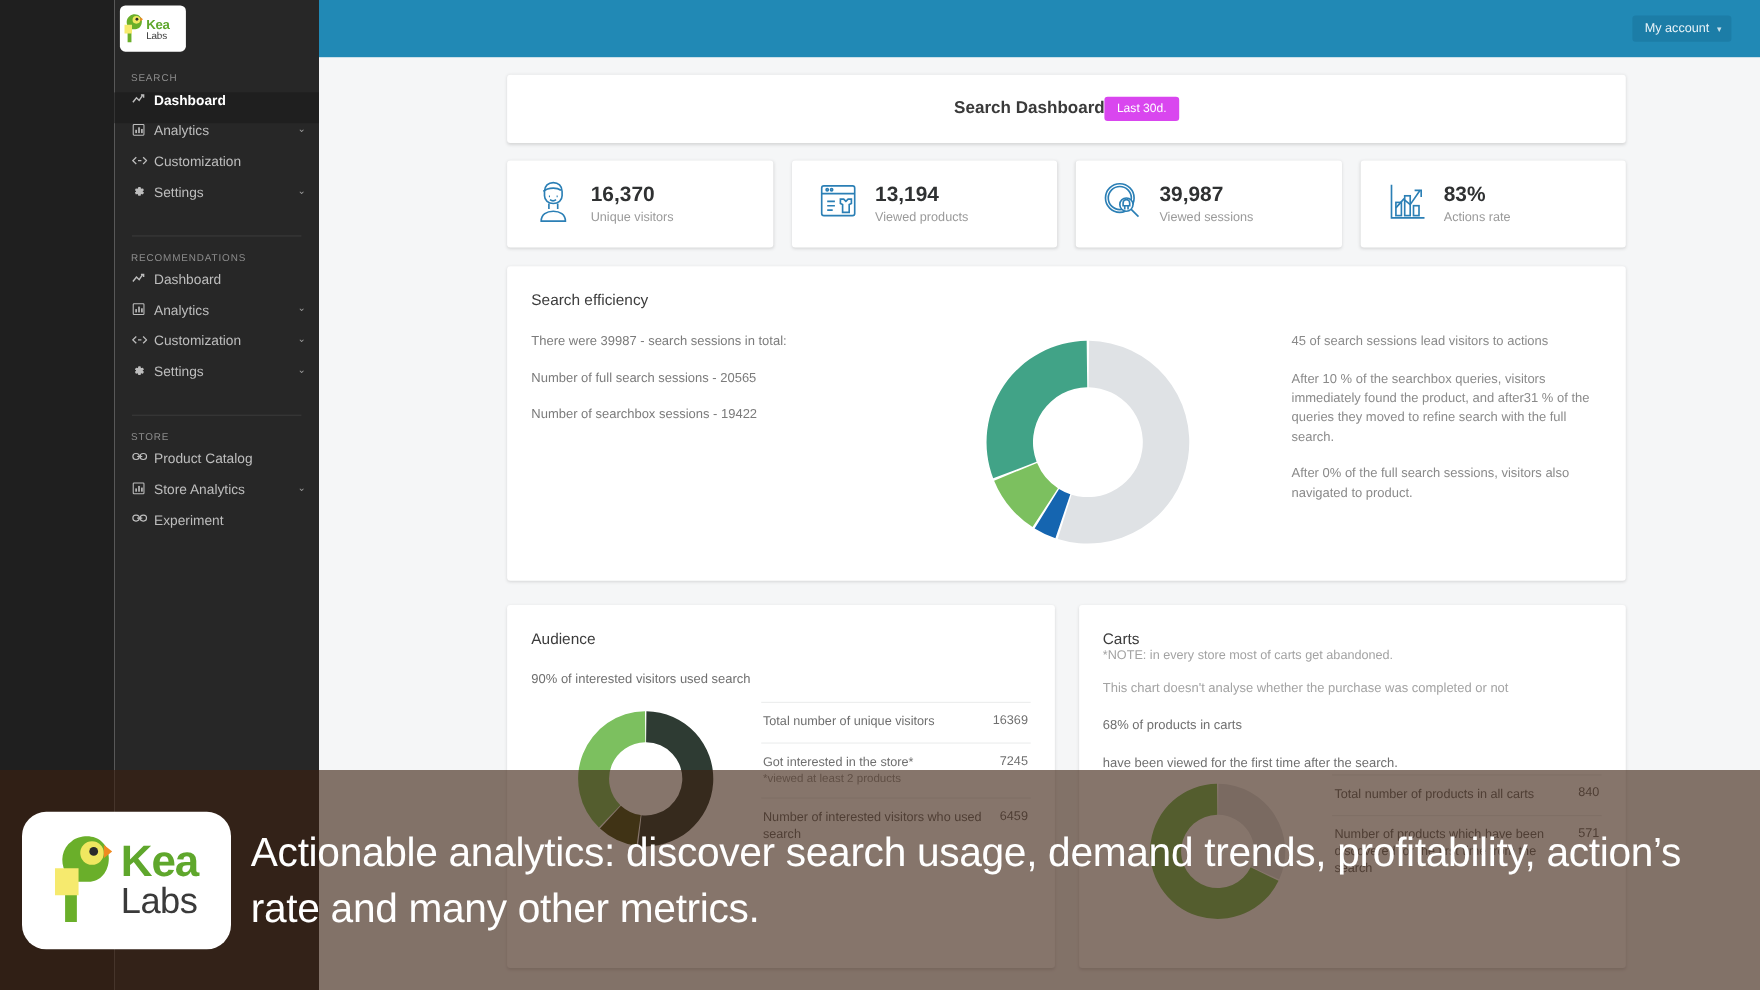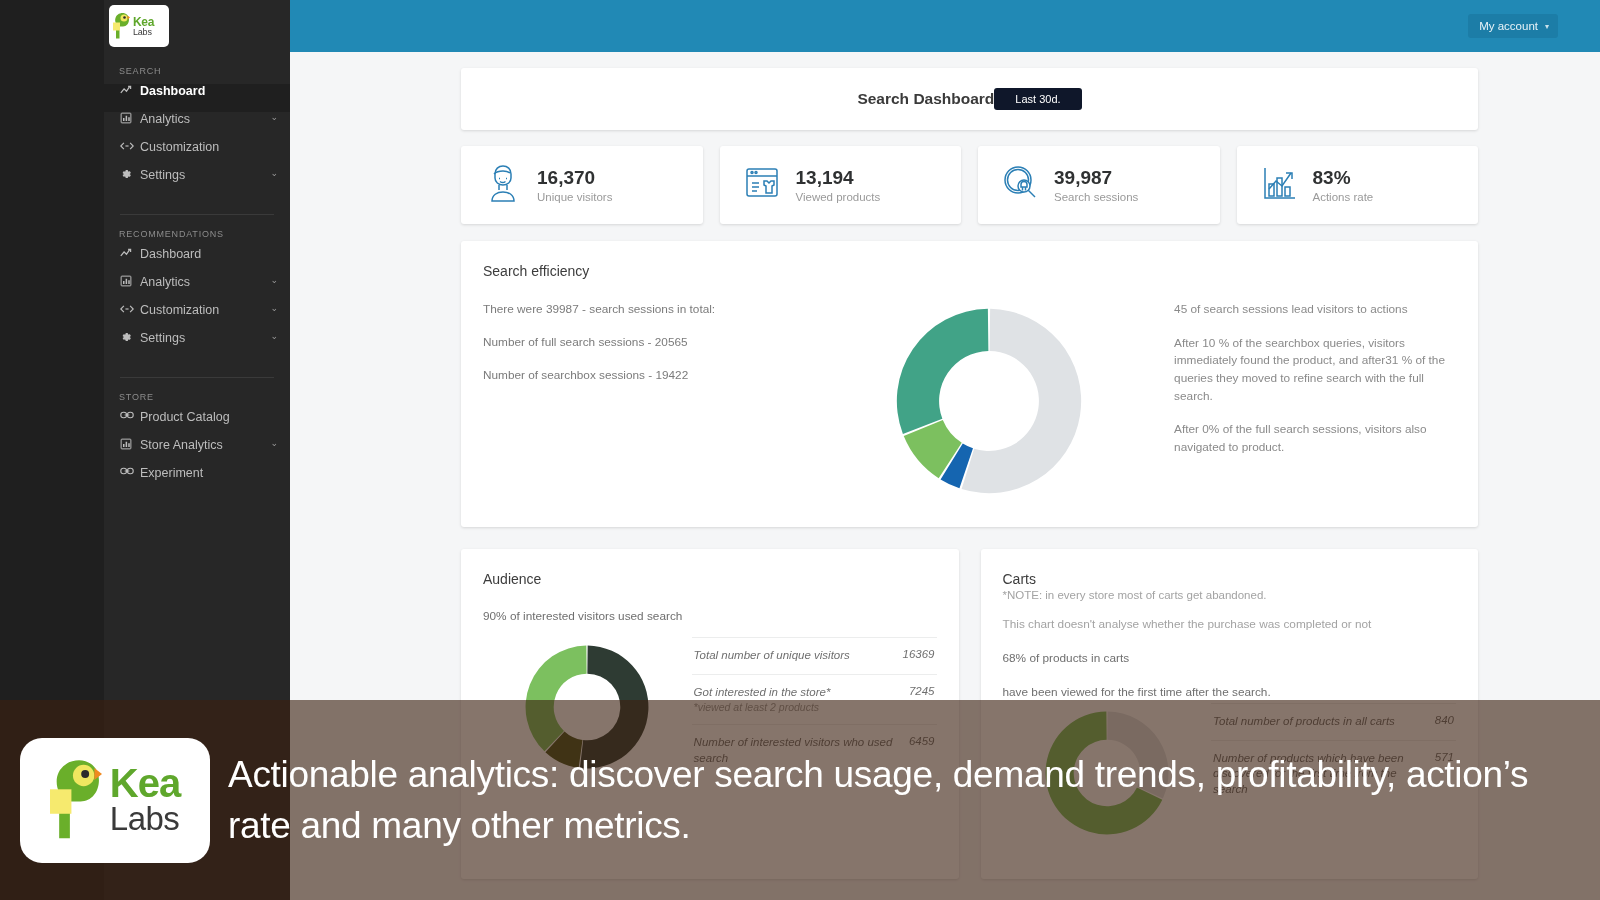--- a/index.html
+++ b/index.html
@@ -39,37 +39,37 @@
     justify-content:flex-start; color:#bdbdbd; }
   .nav-ico svg { display:block; }
   .nav-label { flex:1; }
   .nav-chev { font-size:9px; color:#9a9a9a; }
   .nav-divider { height:1px; background:#3a3a3a; margin:18px 16px 0 16px; }
 
   
   .main { flex:1; display:flex; flex-direction:column; background:#f5f6f7;
     min-width:0; }
   .topbar { height:52px; background:#2189b5; display:flex; align-items:center;
-    justify-content:flex-end; padding-right:42px; flex:0 0 52px; }
+    justify-content:flex-end; padding-right:26px; flex:0 0 52px; }
   .account-pill {
     background:#1c7da7; color:#e8f3f8; font-size:11.5px;
     padding:6px 9px 6px 11px; border-radius:3px; display:flex;
     align-items:center; gap:7px; cursor:pointer;
   }
   .account-chev { font-size:8px; opacity:.85; }
 
   .content { flex:1; padding:16px 122px 0 171px; overflow:hidden; }
   .card { background:#ffffff; border-radius:3px;
     box-shadow:0 1px 3px rgba(0,0,0,.13); }
 
   .dash-head { display:flex; align-items:center; justify-content:center;
     padding:20px 22px; margin-bottom:16px; }
   .dash-title { font-size:15.5px; color:#3a3a3a; font-weight:bold; }
-  .badge { background:#0f172a; color:#ffffff; font-size:11px;
-    padding:5px 21px; border-radius:3px; }
+  .badge { background:#d946ef; color:#ffffff; font-size:11px;
+    padding:5px 11px; border-radius:3px; }
 
   .stats { display:flex; gap:17px; margin-bottom:17px; }
   .stat { flex:1; display:flex; align-items:center; gap:14px;
     padding:16px 10px 16px 22px; }
   .stat-ico { color:#2b7fb5; flex:0 0 auto; }
   .stat-num { font-size:19px; font-weight:bold; color:#2f3132; line-height:1.2; }
   .stat-lbl { font-size:11.5px; color:#9a9a9a; margin-top:2px; }
 
   .eff { padding:22px 22px 26px 22px; margin-bottom:22px; }
   .sec-title { font-size:14px; color:#3c3c3c; margin-bottom:22px; }
@@ -82,21 +82,21 @@
   .eff-right p { font-size:11.8px; color:#8a8a8a; line-height:1.5;
     margin-bottom:16px; }
 
   .bottom { display:flex; gap:22px; }
   .bcard { flex:1; padding:22px 22px 20px 22px; min-height:330px; }
   .bcard-note { font-size:11.5px; color:#a3a3a3; margin-top:2px; }
   .bcard-line { font-size:11.8px; color:#6f6f6f; margin-top:16px; }
   .bcard-body { display:flex; margin-top:14px; align-items:flex-start; }
   .bcard-chart { flex:0 0 46%; display:flex; justify-content:center;
     padding-top:6px; }
-  .ktable { flex:1;font-style:italic; }
+  .ktable { flex:1; }
   .krow { display:flex; justify-content:space-between; gap:10px;
     border-top:1px solid #eceded; padding:10px 2px 10px 2px; }
   .krow:first-child { border-top:1px solid #eceded; }
   .klabel { font-size:11.5px; color:#6f6f6f; line-height:1.35; }
   .ksub { font-size:10.5px; color:#9b9b9b; display:block; }
   .kval { font-size:11.5px; color:#6f6f6f; white-space:nowrap; }
 
   
   .overlay {
     position:absolute; left:0; right:0; bottom:0; height:200px;
@@ -322,21 +322,21 @@
               <circle cx="18" cy="18" r="13"></circle>
               <circle cx="18" cy="18" r="10.5"></circle>
               <path d="M27 27l8 8"></path>
               <circle cx="24" cy="24" r="6" fill="#ffffff"></circle>
               <path d="M21 22.5c0-1.6 1.3-3 3-3s3 1.4 3 3v2.5h-6z"></path>
               <path d="M22.5 25v3.5M25.5 25v3.5"></path>
             </svg>
           </span>
           <div>
             <div class="stat-num">39,987</div>
-            <div class="stat-lbl">Search sessions</div>
+            <div class="stat-lbl">Viewed sessions</div>
           </div>
         </div>
 
         <div class="card stat">
           <span class="stat-ico">
             <svg width="40" height="42" viewBox="0 0 40 42" fill="none" stroke="#2b7fb5" stroke-width="1.5">
               <path d="M6 6v30h30"></path>
               <rect x="10" y="22" width="5" height="12"></rect>
               <rect x="18" y="16" width="5" height="18"></rect>
               <rect x="26" y="25" width="5" height="9"></rect>

